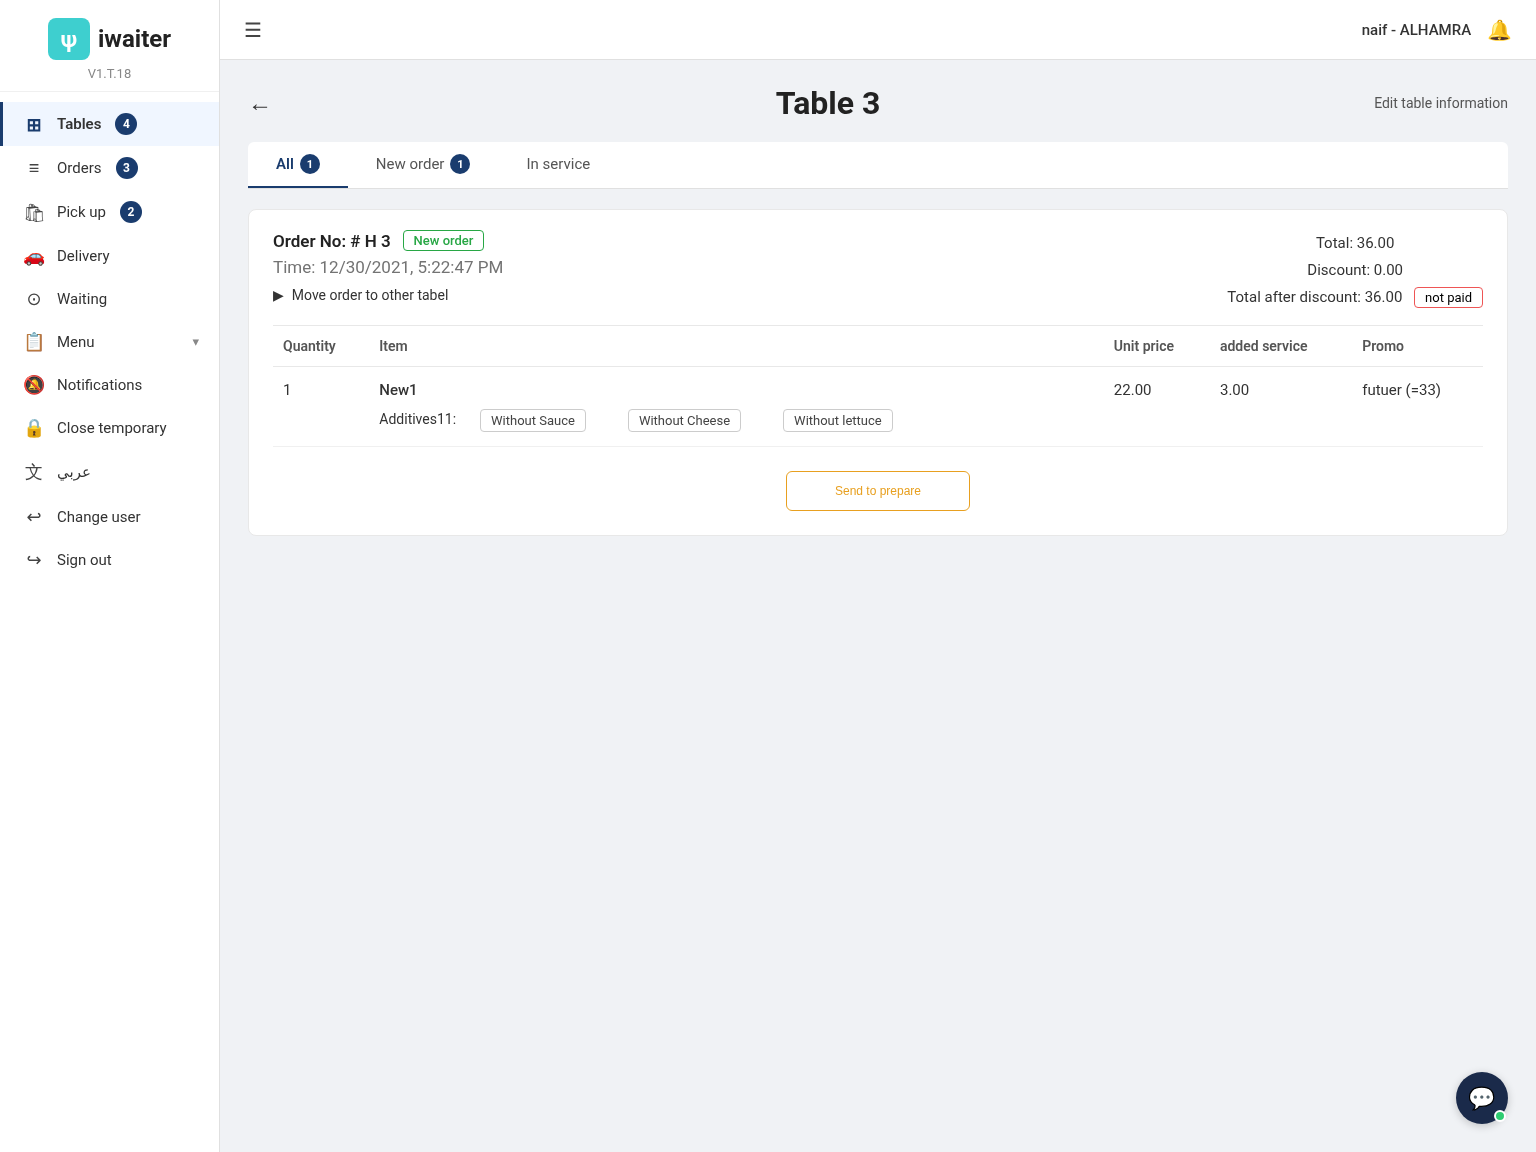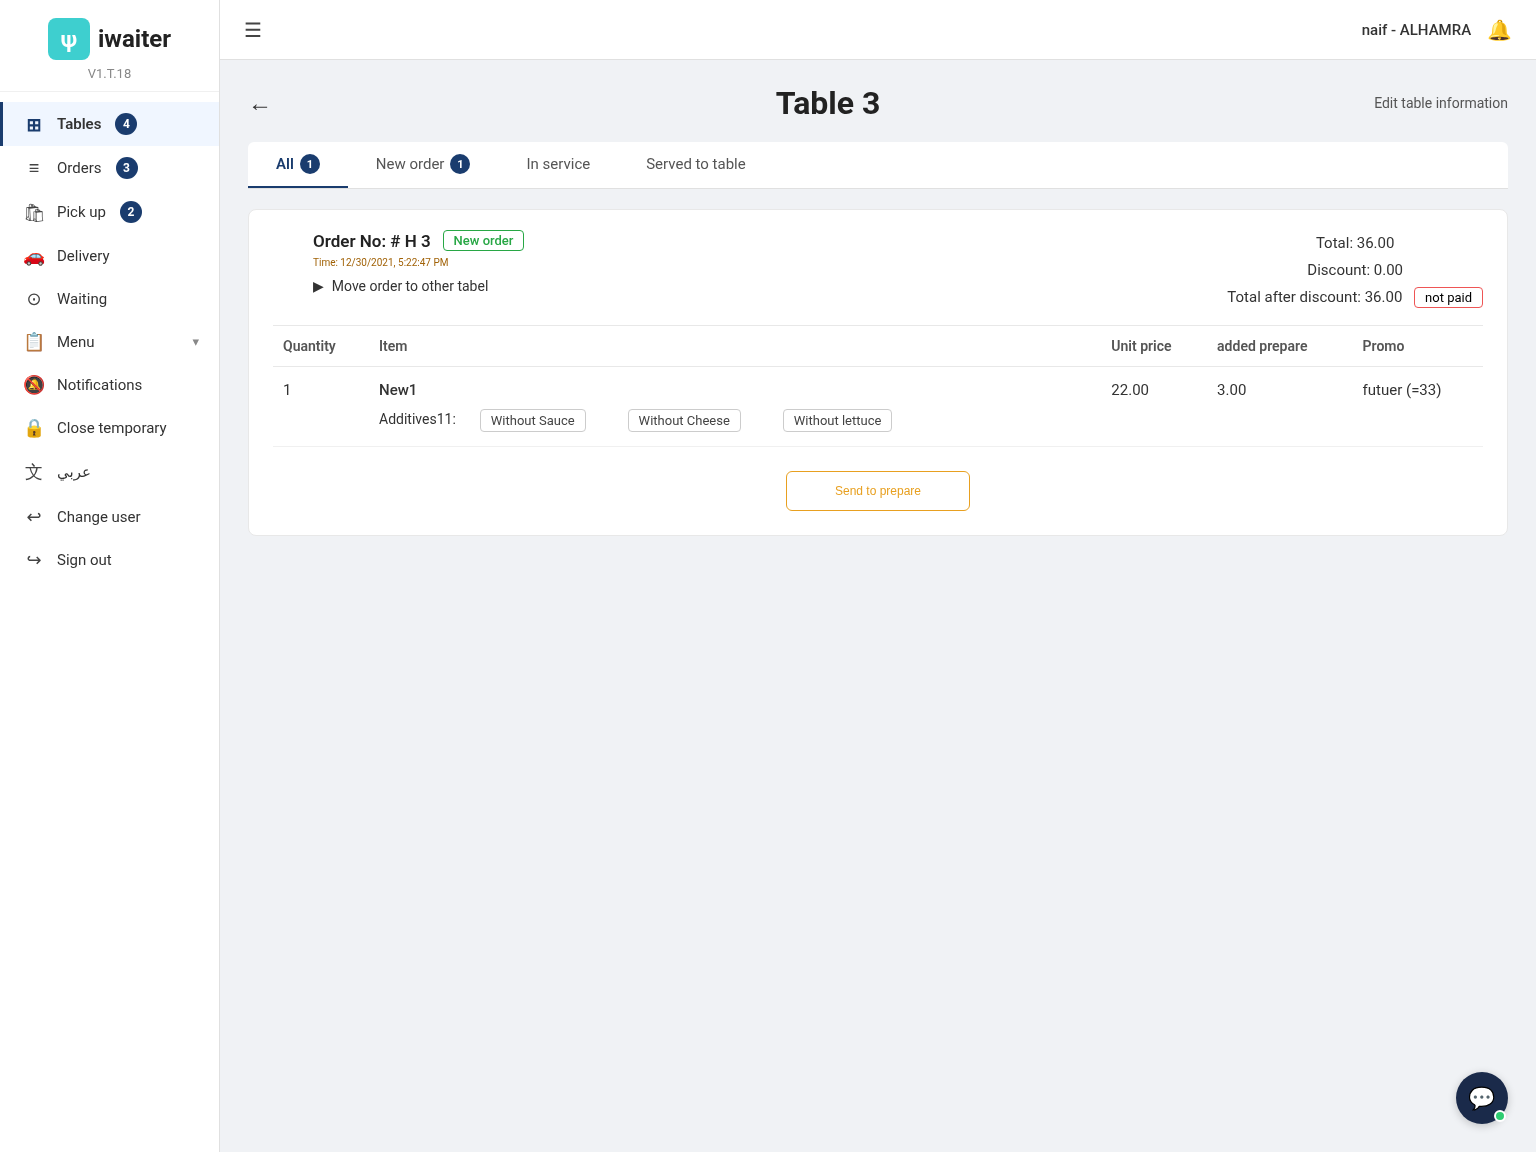--- a/index.html
+++ b/index.html
@@ -195,42 +195,41 @@
       background: #fff;
       border-radius: 8px;
       border: 1px solid #e8e8e8;
       padding: 20px 24px 24px;
     }
     .order-header {
       display: flex;
       justify-content: space-between;
       align-items: flex-start;
       margin-bottom: 14px;
-      margin-left: 40px;
     }
     .order-left { display: flex; flex-direction: column; gap: 6px; }
     .order-number-row {
       display: flex;
       align-items: center;
       gap: 12px;
       font-size: 17px;
       font-weight: 600;
       color: #222;
     }
     .new-order-badge {
       border: 1.5px solid #28a745;
       color: #28a745;
       border-radius: 4px;
       padding: 2px 10px;
       font-size: 13px;
       font-weight: 500;
     }
     .order-time {
-      font-size: 10px;
-      color: #a16207;
+      font-size: 17px;
+      color: #737373;
     }
     .move-order-row {
       display: flex;
       align-items: center;
       gap: 8px;
       font-size: 14px;
       color: #333;
       cursor: pointer;
       margin-top: 4px;
     }
@@ -432,23 +431,20 @@
       <div class="tab active">
         <span>All</span>
         <span class="tab-badge">1</span>
       </div>
       <div class="tab">
         <span>New order</span>
         <span class="tab-badge">1</span>
       </div>
       <div class="tab">
         <span>In service</span>
-      </div>
-      <div class="tab">
-        <span>Served to table</span>
       </div>
     </div>
 
     <div class="order-card">
       <div class="order-header">
         <div class="order-left">
           <div class="order-number-row">
             <span>Order No: # H 3</span>
             <span class="new-order-badge">New order</span>
           </div>
@@ -467,21 +463,21 @@
           </div>
         </div>
       </div>
 
       <table class="order-table">
         <thead>
           <tr>
             <th>Quantity</th>
             <th>Item</th>
             <th>Unit price</th>
-            <th>added prepare</th>
+            <th>added service</th>
             <th>Promo</th>
           </tr>
         </thead>
         <tbody id="order-items-tbody">
 
         <tr>
               <td>1</td>
               <td>
                 <div class="item-name">New1</div>
                 <div class="additives-row">

